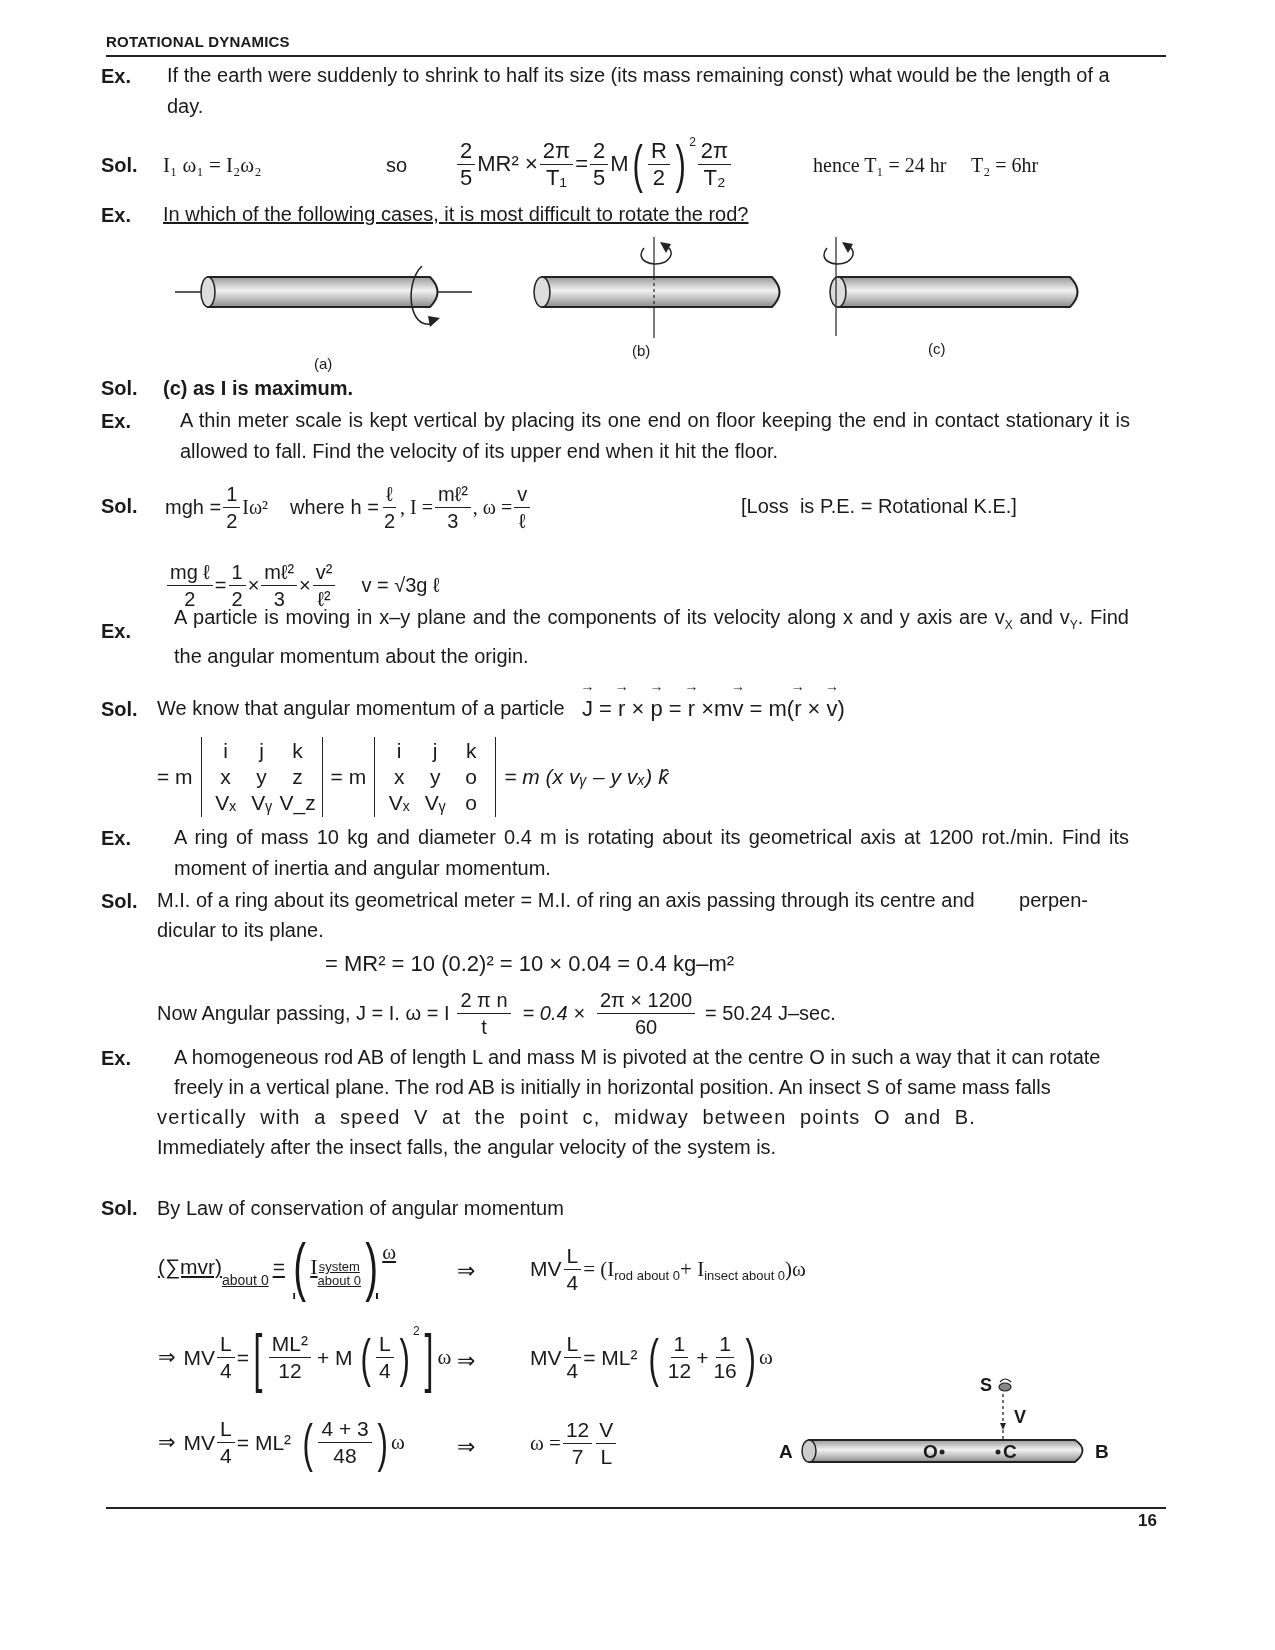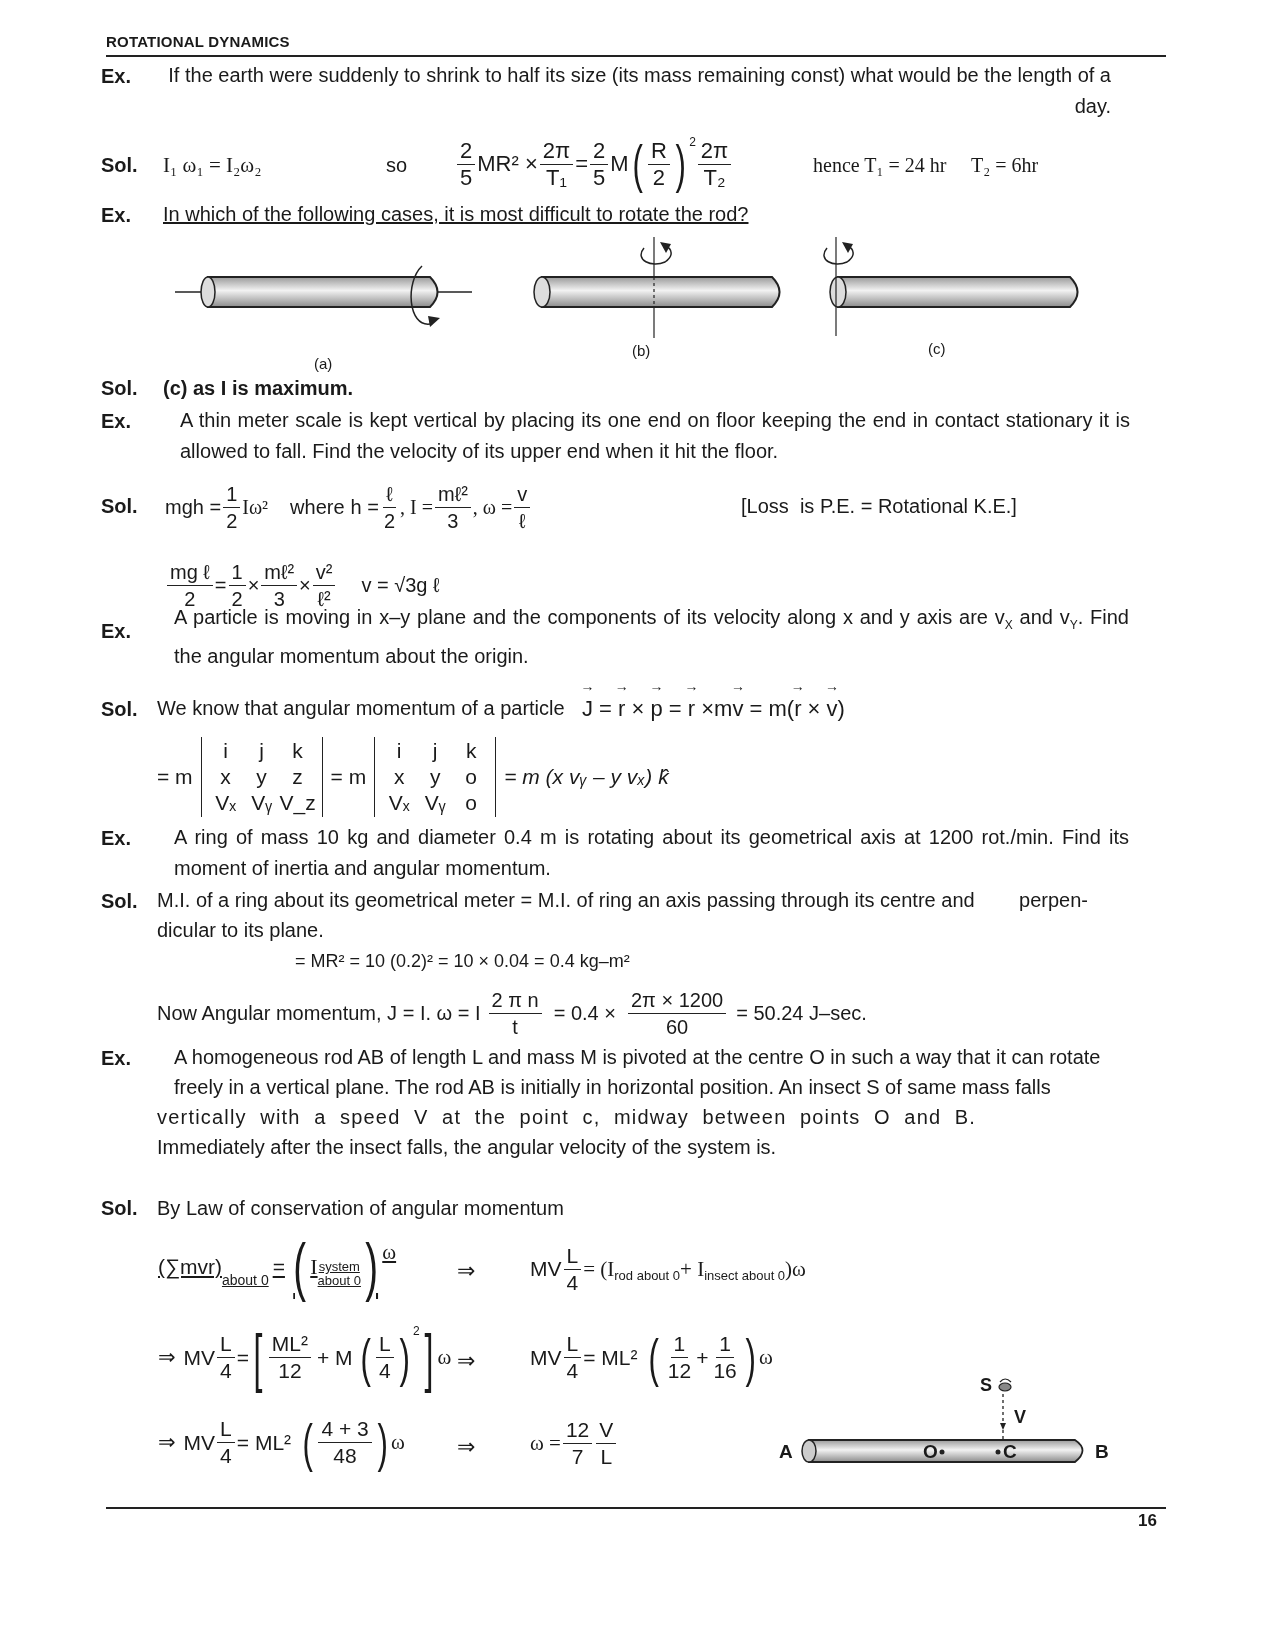--- a/index.html
+++ b/index.html
@@ -26,21 +26,21 @@
   .page-num { right: 118px; top: 1511px; font-weight: bold; font-size: 17px; }
   .lbl { font-size: 15px; }
 </style>
 </head>
 <body>
 
 <div class="abs hdr">ROTATIONAL DYNAMICS</div>
 <div class="abs rule" style="top:55px;"></div>
 
 <div class="abs tag" style="left:101px;top:65px;">Ex.</div>
-<div class="abs txt" style="left:161px;top:60px;width:950px;text-align:right;">If the earth were suddenly to shrink to half its size (its mass remaining const) what would be the length of a day.</div>
+<div class="abs txt" style="left:167px;top:60px;width:950px;">If the earth were suddenly to shrink to half its size (its mass remaining const) what would be the length of a day.</div>
 
 <div class="abs tag" style="left:101px;top:154px;">Sol.</div>
 <div class="abs serif" style="left:163px;top:153px;font-size:21px;">I₁ ω₁ = I₂ω₂</div>
 <div class="abs" style="left:386px;top:154px;font-size:20px;">so</div>
 <div class="abs math" style="left:455px;top:133px;height:62px;">
   <span class="frac">
       <span class="n">2</span>
       <span class="d">5</span>
     </span>
   <span>MR² ×</span>
@@ -202,28 +202,28 @@
   </span>
   <span style="font-size:21px;font-style:italic;">= m (x vᵧ –  y vₓ) k̂</span>
 </div>
 
 <div class="abs tag" style="left:101px;top:827px;">Ex.</div>
 <div class="abs txt just" style="left:157px;top:822px;width:955px;">A ring of mass 10 kg and diameter 0.4 m is rotating about its geometrical axis at 1200 rot./min. Find its moment of inertia and angular momentum.</div>
 
 <div class="abs tag" style="left:101px;top:890px;">Sol.</div>
 <div class="abs txt" style="left:157px;top:885px;width:955px;white-space:pre;">M.I. of a ring about its geometrical meter = M.I. of ring an axis passing through its centre and        perpen-</div>
 <div class="abs txt" style="left:157px;top:915px;">dicular to its plane.</div>
-<div class="abs" style="left:295px;top:951px;font-size:18px;">= MR² = 10 (0.2)² = 10 × 0.04 = 0.4 kg–m²</div>
+<div class="abs" style="left:325px;top:951px;font-size:22px;">= MR² = 10 (0.2)² = 10 × 0.04 = 0.4 kg–m²</div>
 <div class="abs math" style="left:157px;top:983px;height:60px;font-size:20px;">
-  <span>Now Angular momentum, J = I. ω = I</span>
+  <span>Now Angular passing, J = I. ω = I</span>
   <span class="frac" style="margin-left:8px;">
       <span class="n">2 π n</span>
       <span class="d">t</span>
     </span>
-  <span style="margin:0 10px;">= 0.4 ×</span>
+  <span style="margin:0 10px;font-style:italic;">= 0.4 ×</span>
   <span class="frac">
       <span class="n">2π × 1200</span>
       <span class="d">60</span>
     </span>
   <span style="margin-left:8px;">= 50.24 J–sec.</span>
 </div>
 
 <div class="abs tag" style="left:101px;top:1047px;">Ex.</div>
 <div class="abs txt just" style="left:157px;top:1042px;width:955px;">A homogeneous rod AB of length L and mass M is pivoted at the centre O in such a way that it can rotate</div>
 <div class="abs txt just" style="left:157px;top:1072px;width:955px;">freely in a vertical plane. The rod AB is initially in horizontal position. An insect S of same mass falls</div>

